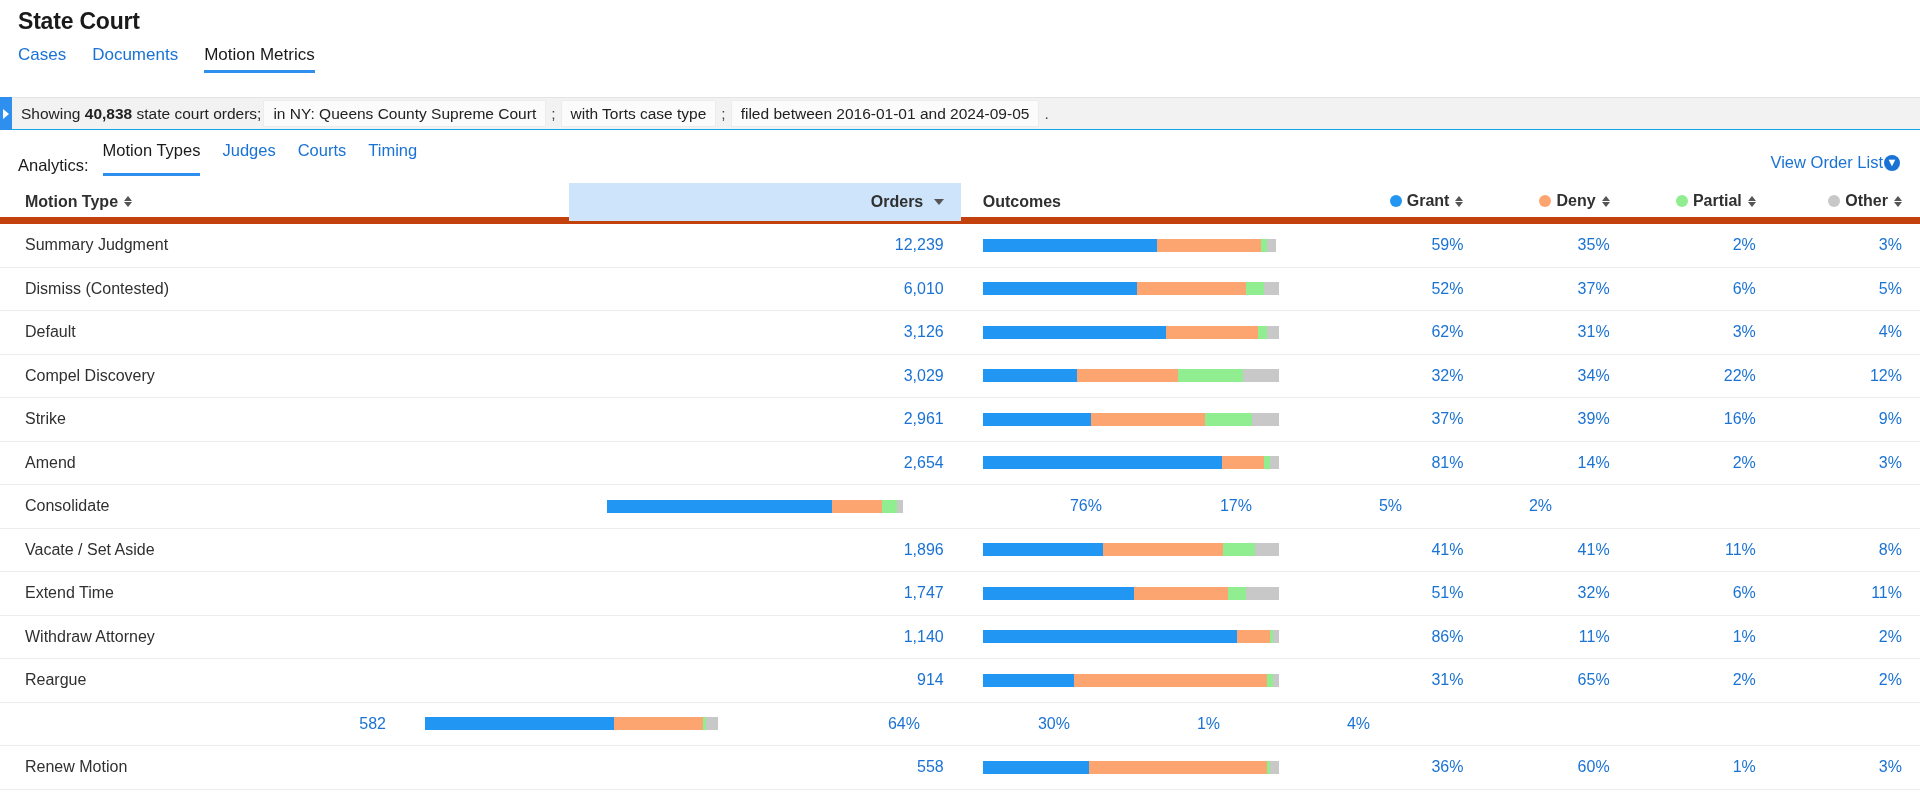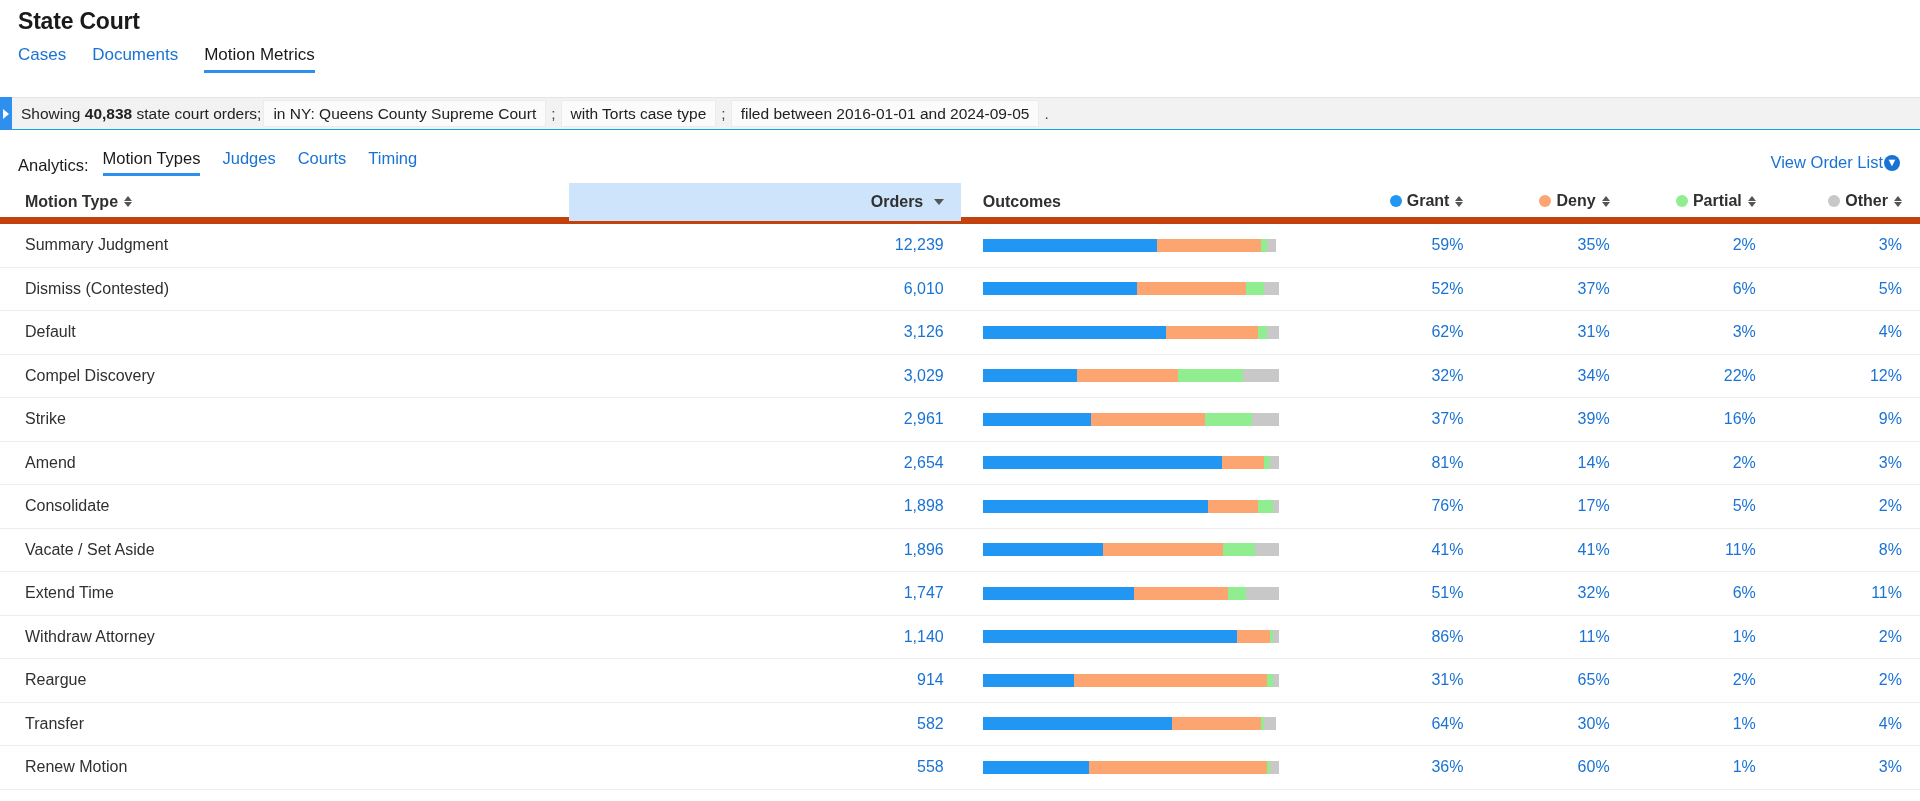--- a/index.html
+++ b/index.html
@@ -63,21 +63,21 @@
     display: flex; align-items: flex-end;
     padding: 19px 20px 0 18px; height: 46px;
     position: relative;
   }
   .analytics-label {
     font-size: 16.5px; font-weight: normal; color: #1a1a1a;
     margin-right: 14px; line-height: 22px;
   }
   .anav {
     font-size: 16.5px; color: #1a73d4; margin-right: 22px; cursor: pointer;
-    padding-bottom: 4px; border-bottom: 3px solid transparent; line-height: 21px;
+    padding-bottom: 12px; border-bottom: 3px solid transparent; line-height: 21px;
   }
   .anav.active { color: #1a1a1a; border-bottom-color: #2f8fee; }
   .view-order {
     margin-left: auto; font-size: 16.5px; color: #1a73d4; cursor: pointer;
     display: flex; align-items: center; gap: 1px; padding-bottom: 4px;
   }
   .dl-icon {
     width: 16px; height: 16px; border-radius: 50%; background: #1a73d4;
     display: inline-flex; align-items: center; justify-content: center;
     color: #fff; font-size: 11px; line-height: 1;
@@ -318,21 +318,20 @@
               <div class="seg" style="background: rgb(200, 200, 200); width: 3%;"></div>
             </div>
           </div>
           <div class="c-pct">81%</div>
           <div class="c-pct">14%</div>
           <div class="c-pct">2%</div>
           <div class="c-pct">3%</div>
         </div>
         <div class="trow">
           <div class="c-motion">Consolidate</div>
-          <div class="c-orders">1,898</div>
           <div class="c-outcomes">
             <div class="barwrap">
               <div class="seg" style="background: rgb(33, 150, 243); width: 76%;"></div>
               <div class="seg" style="background: rgb(252, 165, 112); width: 17%;"></div>
               <div class="seg" style="background: rgb(144, 238, 144); width: 5%;"></div>
               <div class="seg" style="background: rgb(200, 200, 200); width: 2%;"></div>
             </div>
           </div>
           <div class="c-pct">76%</div>
           <div class="c-pct">17%</div>
@@ -397,21 +396,20 @@
               <div class="seg" style="background: rgb(144, 238, 144); width: 2%;"></div>
               <div class="seg" style="background: rgb(200, 200, 200); width: 2%;"></div>
             </div>
           </div>
           <div class="c-pct">31%</div>
           <div class="c-pct">65%</div>
           <div class="c-pct">2%</div>
           <div class="c-pct">2%</div>
         </div>
         <div class="trow">
-          <div class="c-motion">Transfer</div>
           <div class="c-orders">582</div>
           <div class="c-outcomes">
             <div class="barwrap">
               <div class="seg" style="background: rgb(33, 150, 243); width: 64%;"></div>
               <div class="seg" style="background: rgb(252, 165, 112); width: 30%;"></div>
               <div class="seg" style="background: rgb(144, 238, 144); width: 1%;"></div>
               <div class="seg" style="background: rgb(200, 200, 200); width: 4%;"></div>
             </div>
           </div>
           <div class="c-pct">64%</div>

